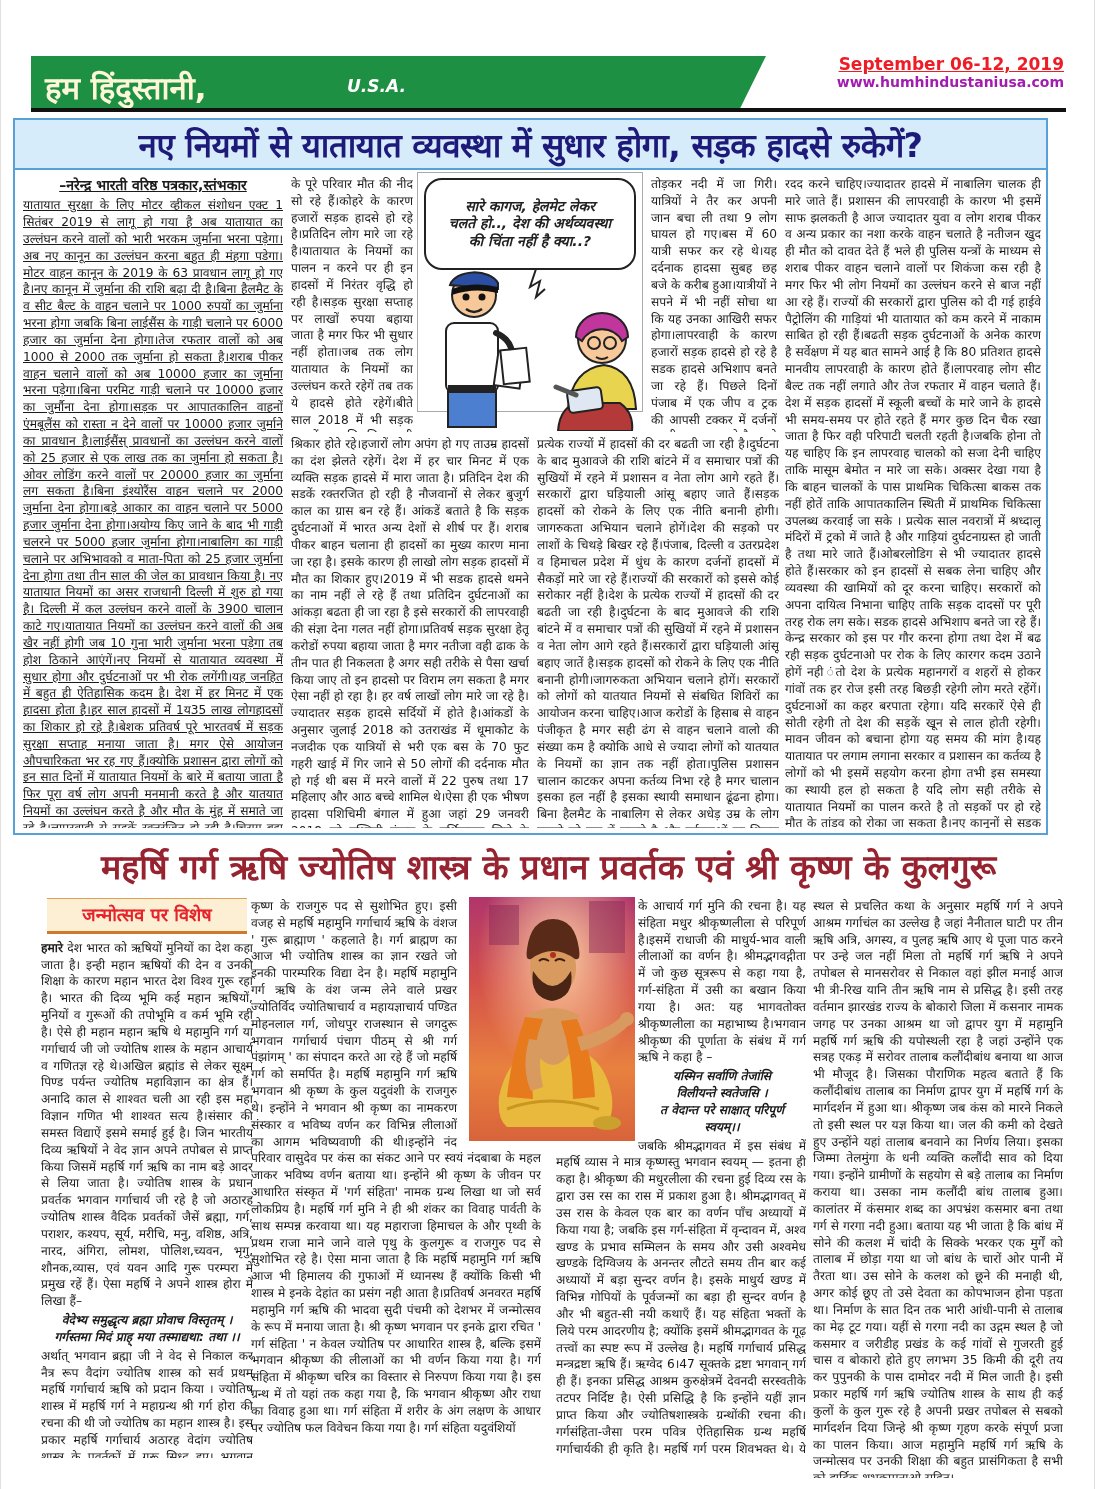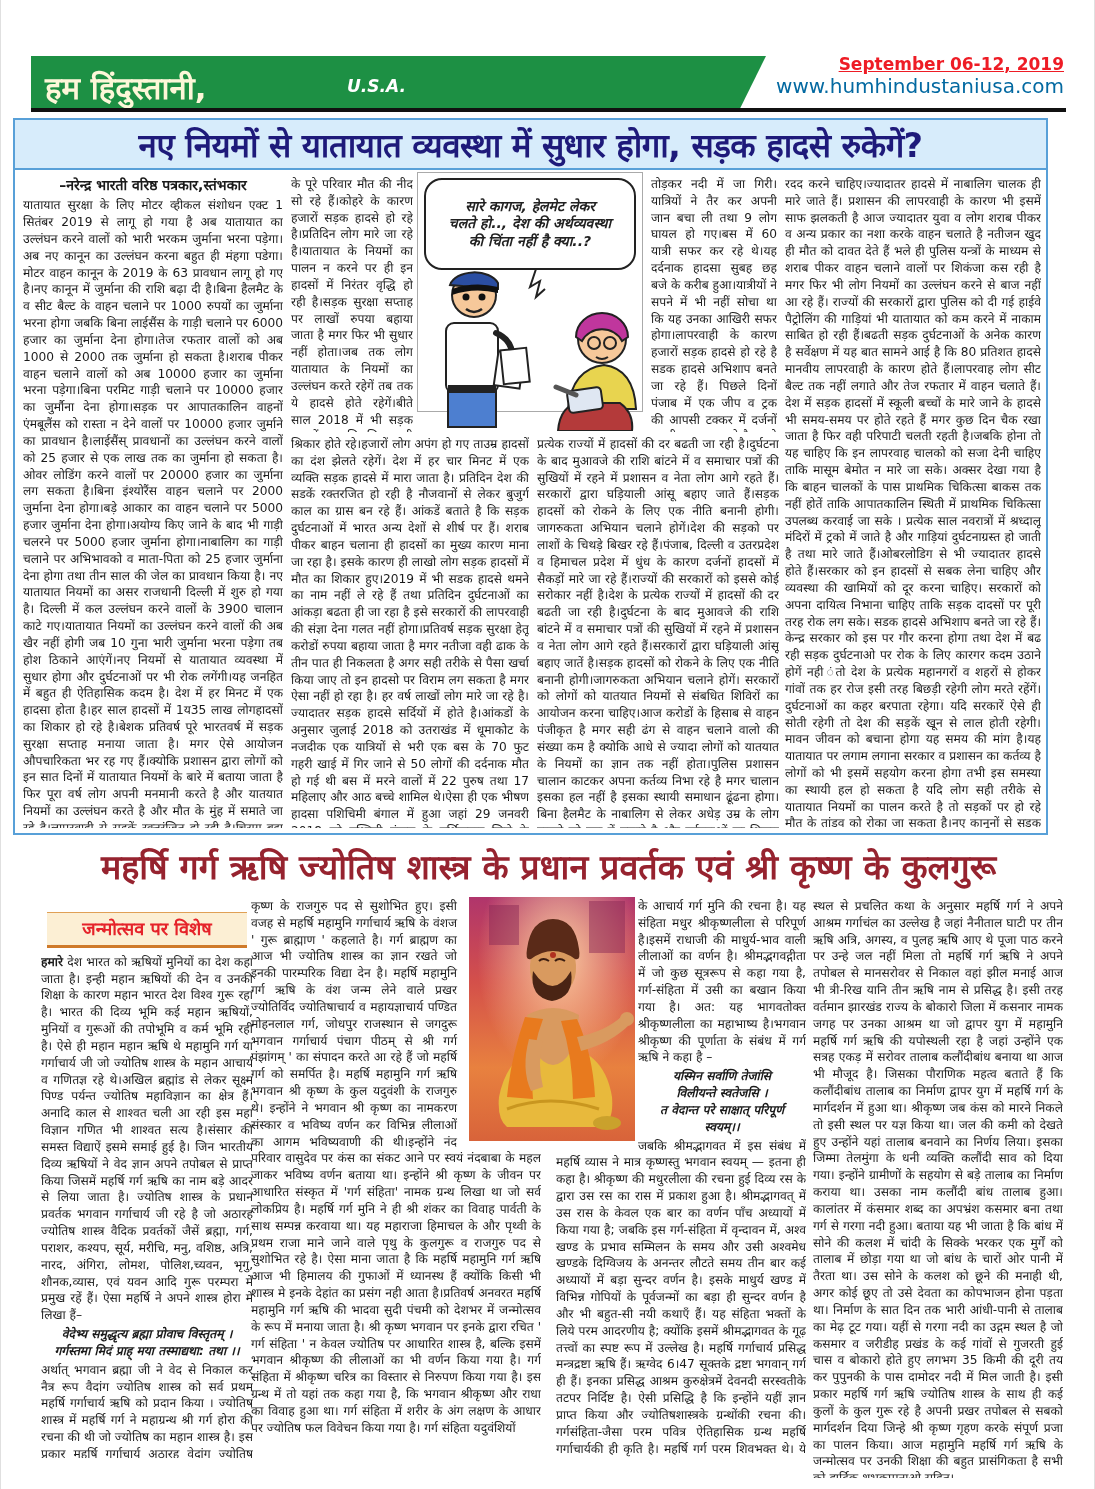--- a/index.html
+++ b/index.html
@@ -14,33 +14,33 @@
   
   .masthead-bar { position:absolute; left:30px; top:56px; width:735px; height:52px;
     background:#1d9044; clip-path:polygon(0 0,100% 0,96.5% 100%,0 100%); }
   .masthead-title { position:absolute; left:14px; top:10px; font-size:31px; font-weight:bold; color:#fdf7d8; }
   .masthead-region { position:absolute; left:300px; top:20px; font-size:17px; font-weight:bold; font-style:italic; color:#ffffff;margin-left:16px; }
   .pagebox { position:absolute; left:742px; top:56px; width:212px; height:52px;
     background:#ecd98d; clip-path:polygon(12% 0,100% 0,94% 100%,0 100%); }
   .pagebox-label { position:absolute; width:100%; text-align:center; top:10px; font-size:27px; font-weight:bold; color:#111; }
   .head-right { position:absolute; right:30px; top:54px; width:300px; text-align:right; }
   .head-date { font-size:17px; font-weight:bold; color:#ee1c25;text-decoration:underline; }
-  .head-url { font-size:20px; font-weight:normal; color:#0369a1; }
+  .head-url { font-size:14px; font-weight:bold; color:#a21caf; }
   .head-rule { position:absolute; left:30px; top:108px; width:1035px; height:4px; background:#111; }
 
   
   .a1-box { position:absolute; left:12px; top:118px; width:1035px; height:717px;
     border:2px solid #58a0d8; background:#fff; }
   .a1-headline { position:absolute; left:0; top:0; width:100%; height:50px;
     background:#d7ecfb; border-bottom:2px solid #58a0d8;
     display:flex; align-items:center; justify-content:center;
     font-size:33px; font-weight:bold; color:#1e1a7a; letter-spacing:-0.5px; white-space:nowrap; }
   .col { position:absolute; overflow:hidden; text-align:justify; font-size:12.2px; line-height:1.38; }
   .byline { font-weight:bold; font-size:14px; text-align:center; margin-bottom:2px; }
-  .a1-col1 { left:8px;  top:56px; width:260px; height:652px; }
+  .a1-col1 { left:8px;  top:56px; width:260px; height:652px;text-decoration:underline; }
   .a1-col2 { left:276px; top:56px; width:122px; height:256px; }
   .a1-col4 { left:636px; top:56px; width:126px; height:256px; }
   .a1-colA { left:276px; top:316px; width:238px; height:392px; }
   .a1-colB { left:522px; top:316px; width:242px; height:392px; }
   .a1-col5 { left:770px; top:56px; width:256px; height:652px; }
 
   .cartoon { position:absolute; left:402px; top:52px; width:226px; height:240px;
     background:#ffffff; border:1px solid #aaa; }
   .bubble { position:absolute; left:6px; top:5px; width:212px; height:92px;
     border:2px solid #222; border-radius:18px; background:#fff;
@@ -52,21 +52,21 @@
   
   .a2-headline { position:absolute; left:30px; top:842px; width:1035px; height:48px;
     display:flex; align-items:center; justify-content:center;
     font-size:34px; font-weight:bold; color:#96232f; white-space:nowrap; }
   .a2-col1 { left:40px;  top:898px; width:212px; height:560px; }
   .a2-col2 { left:250px; top:898px; width:290px; height:560px; }
   .a2-col3 { left:555px; top:898px; width:250px; height:560px; }
   .a2-col4 { left:812px; top:898px; width:250px; height:580px; }
   .section-label { background:#fcefd4; border-top:1px solid #e0a055; border-bottom:3px solid #cf7a2a;
     color:#e5232a; font-weight:bold; font-size:18px; text-align:center;
-    padding:4px 0 3px 0; margin:14px 6px 6px 6px; }
+    padding:4px 0 3px 0; margin:0 6px 6px 6px; }
   .lead { font-weight:bold; }
   .verse { font-weight:bold; text-align:center; white-space:pre-line; margin:2px 0;font-style:italic; }
   .cut-r { float:right; width:84px; height:248px; }
   .cut-l { float:left;  width:82px; height:248px; }
   .sage { position:absolute; left:468px; top:897px; width:166px; height:244px; z-index:3; }
 </style>
 </head>
 <body>
 
 <div class="page">

